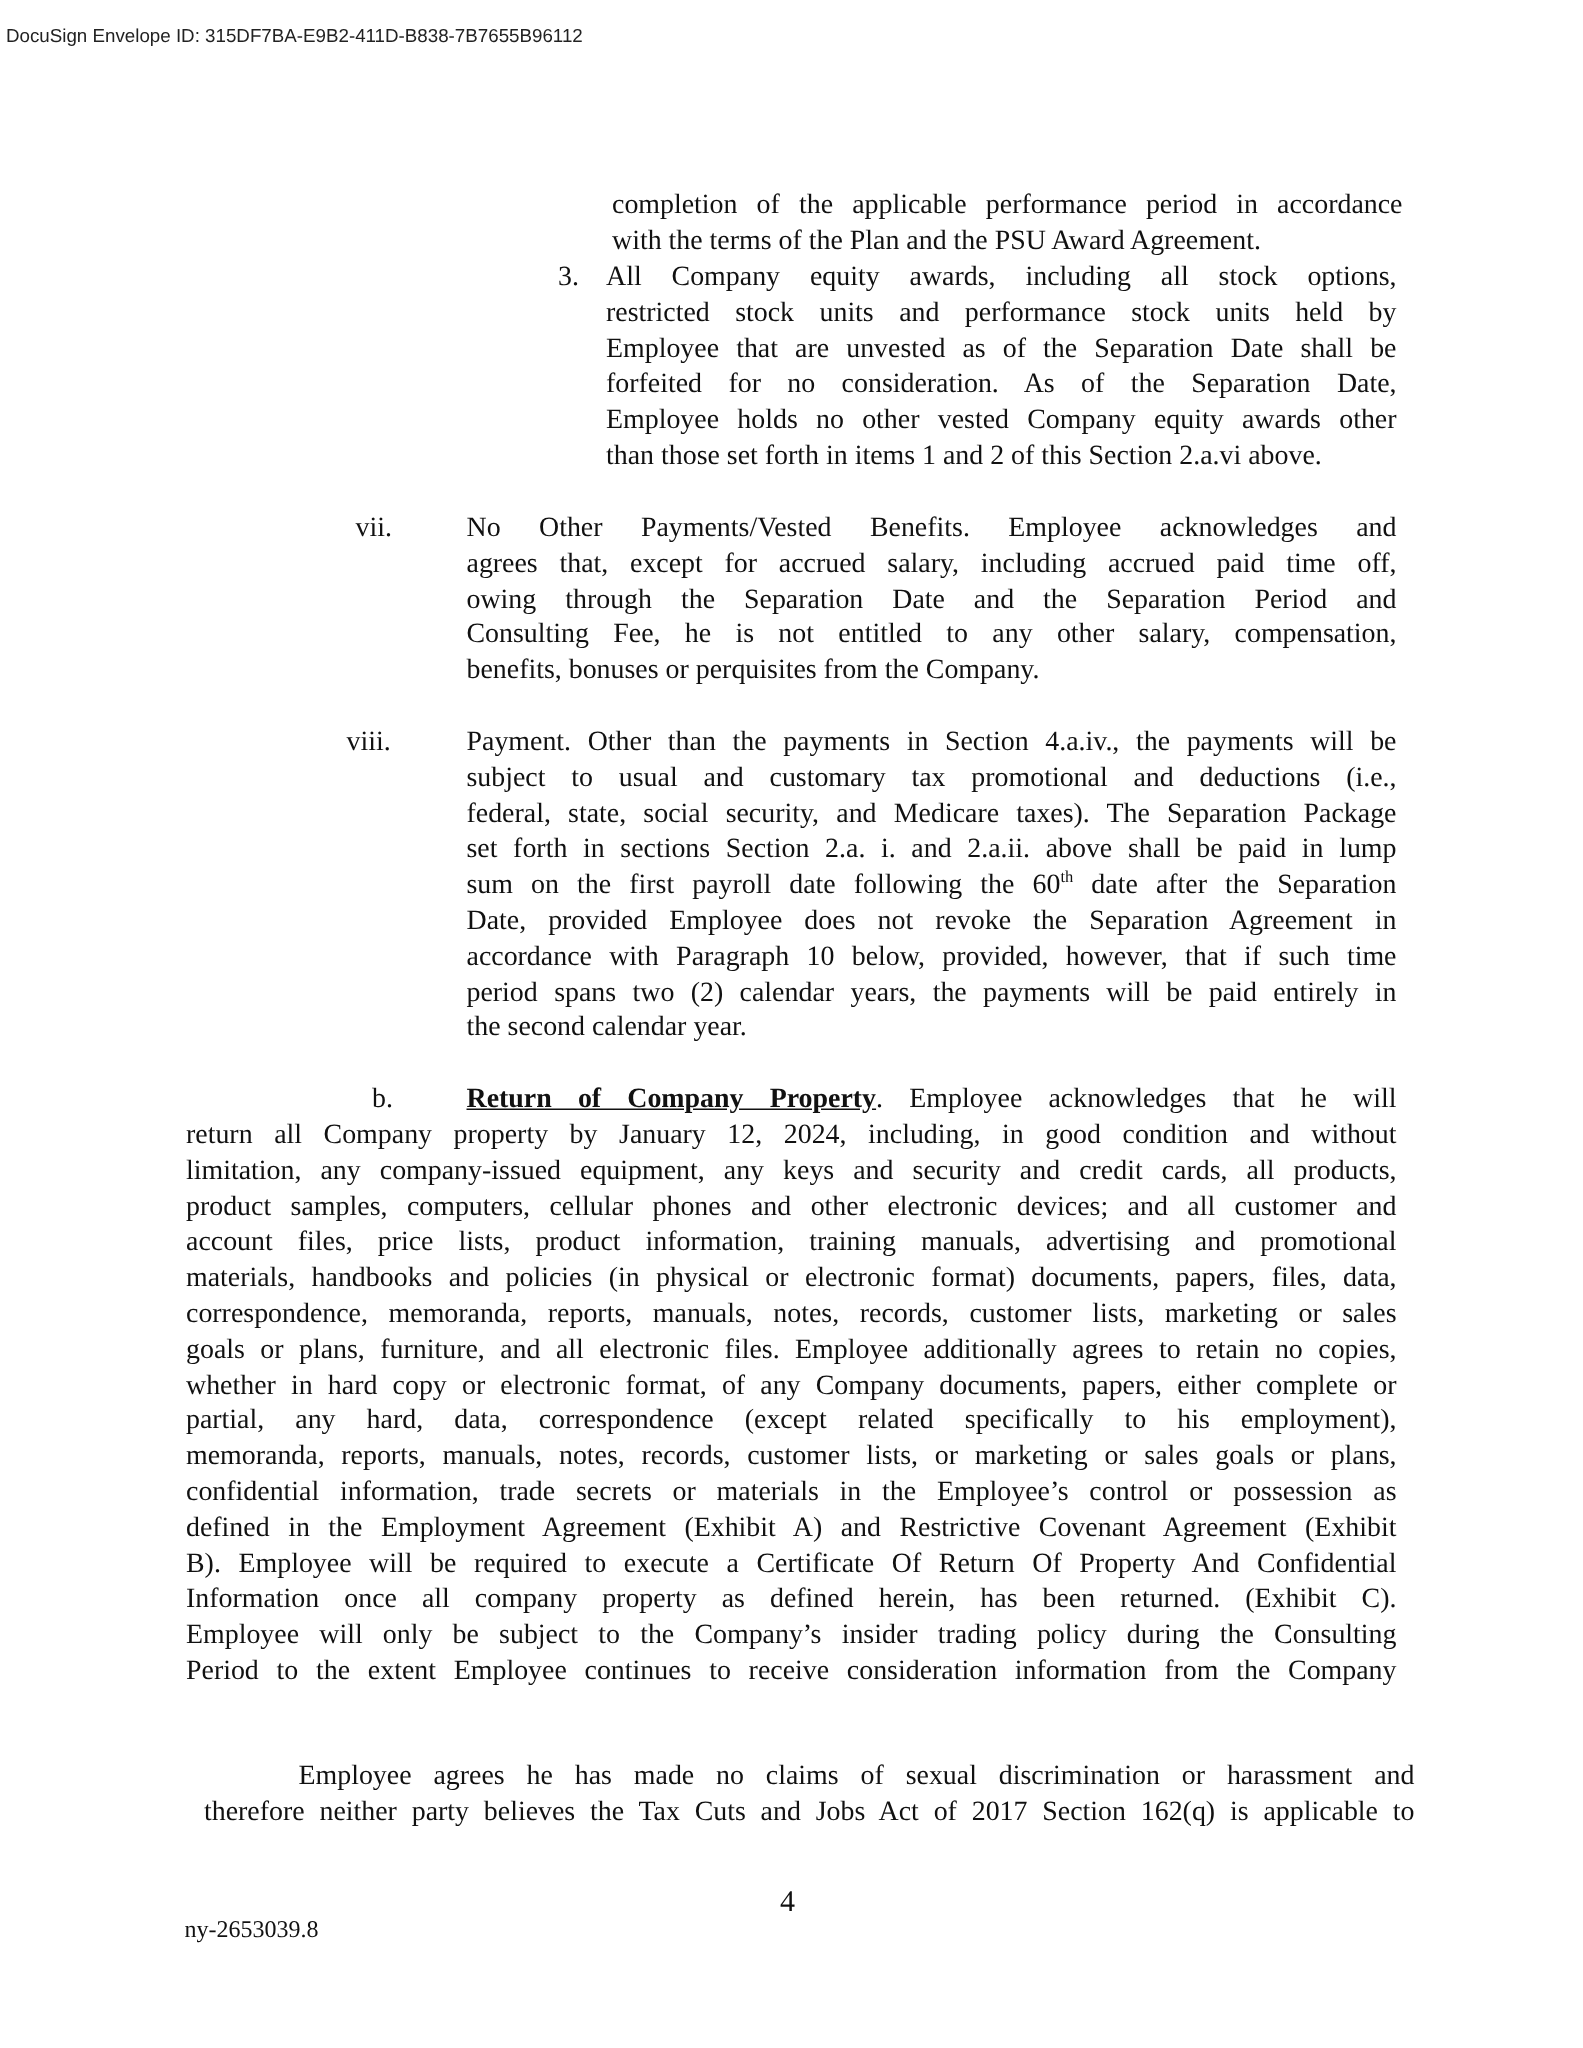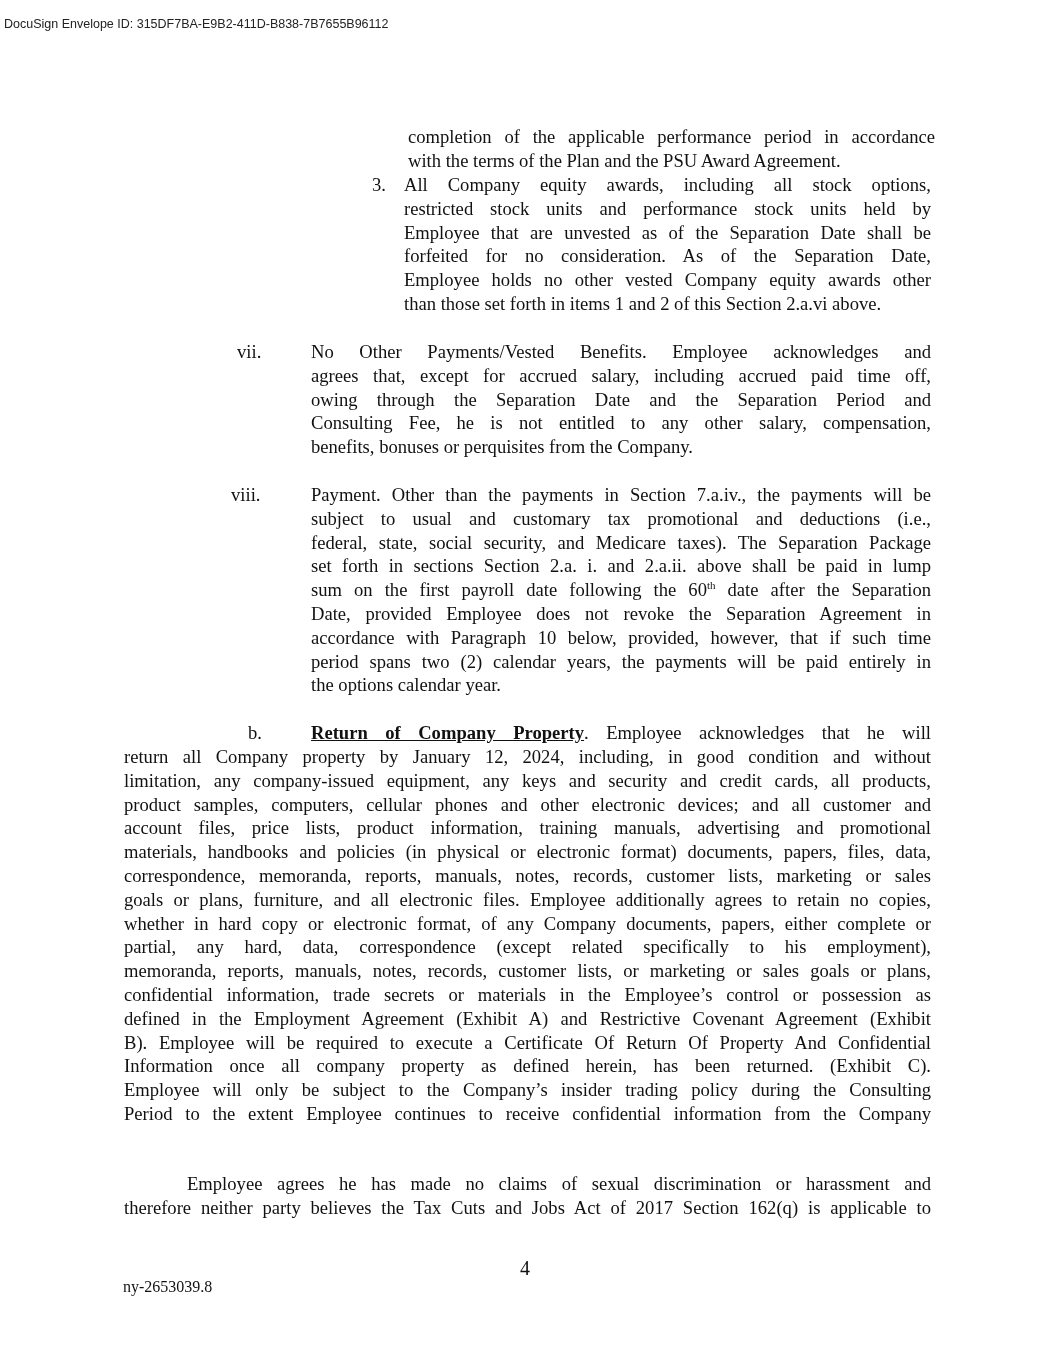--- a/index.html
+++ b/index.html
@@ -40,29 +40,29 @@
 <div class="block serif" style="left:311px; top:340px; width:620px;">
   <span class="line"><b>No Other Payments/Vested Benefits</b><span>.  Employee acknowledges and</span></span>
   <span class="line">agrees that, except for accrued salary, including accrued paid time off,</span>
   <span class="line">owing through the Separation Date and the Separation Period and</span>
   <span class="line">Consulting Fee, he is not entitled to any other salary, compensation,</span>
   <span class="line last">benefits, bonuses or perquisites from the Company.</span>
 </div>
 
 <span class="num serif" style="left:231px; top:483px;">viii.</span>
 <div class="block serif" style="left:311px; top:483px; width:620px;">
-  <span class="line"><b>Payment</b><span>.  Other than the payments in Section 7.a.iv., the payments will be</span></span>
+  <span class="line"><b>Payment</b><span>.  Other than the payments in Section 4.a.iv., the payments will be</span></span>
   <span class="line">subject to usual and customary tax promotional and deductions (i.e.,</span>
   <span class="line">federal, state, social security, and Medicare taxes).  The Separation Package</span>
   <span class="line">set forth in sections Section 2.a. i. and 2.a.ii. above shall be paid in lump</span>
   <span class="line"><span>sum on the first payroll date following the 60</span><sup>th</sup><span> date after the Separation</span></span>
   <span class="line">Date, provided Employee does not revoke the Separation Agreement in</span>
   <span class="line">accordance with Paragraph 10 below, provided, however, that if such time</span>
   <span class="line">period spans two (2) calendar years, the payments will be paid entirely in</span>
-  <span class="line last">the options calendar year.</span>
+  <span class="line last">the second calendar year.</span>
 </div>
 
 <span class="num serif" style="left:248px; top:721px;">b.</span>
 <div class="block serif" style="left:311px; top:721px; width:620px;">
   <span class="line"><span class="ul">Return of Company Property</span><span>.  Employee acknowledges that he will</span></span>
 </div>
 <div class="block serif" style="left:124px; top:745px; width:807px;">
   <span class="line">return all Company property by January 12, 2024, including, in good condition and without</span>
   <span class="line">limitation, any company-issued equipment, any keys and security and credit cards, all products,</span>
   <span class="line">product samples, computers, cellular phones and other electronic devices; and all customer and</span>
@@ -71,22 +71,22 @@
   <span class="line">correspondence, memoranda, reports, manuals, notes, records, customer lists, marketing or sales</span>
   <span class="line">goals or plans, furniture, and all electronic files.  Employee additionally agrees to retain no copies,</span>
   <span class="line">whether in hard copy or electronic format, of any Company documents, papers, either complete or</span>
   <span class="line">partial, any hard, data, correspondence (except related specifically to his employment),</span>
   <span class="line">memoranda, reports, manuals, notes, records, customer lists, or marketing or sales goals or plans,</span>
   <span class="line">confidential information, trade secrets or materials in the Employee’s control or possession as</span>
   <span class="line">defined in the Employment Agreement (Exhibit A) and Restrictive Covenant Agreement (Exhibit</span>
   <span class="line">B).  Employee will be required to execute a Certificate Of Return Of Property And Confidential</span>
   <span class="line">Information once all company property as defined herein, has been returned.  (Exhibit C).</span>
   <span class="line">Employee will only be subject to the Company’s insider trading policy during the Consulting</span>
-  <span class="line">Period to the extent Employee continues to receive confidential information from the Company</span>
+  <span class="line">Period to the extent Employee continues to receive consideration information from the Company</span>
 </div>
 
-<div class="block serif" style="left:124px; top:1172px; width:807px;">
+<div class="block serif" style="left:136px; top:1172px; width:807px;">
   <span class="line" style="padding-left:63px;">Employee agrees he has made no claims of sexual discrimination or harassment and</span>
   <span class="line">therefore neither party believes the Tax Cuts and Jobs Act of 2017 Section 162(q) is applicable to</span>
 </div>
 
 <div class="pagenum">4</div>
 <div class="docid">ny-2653039.8</div>
 
 </body></html>

